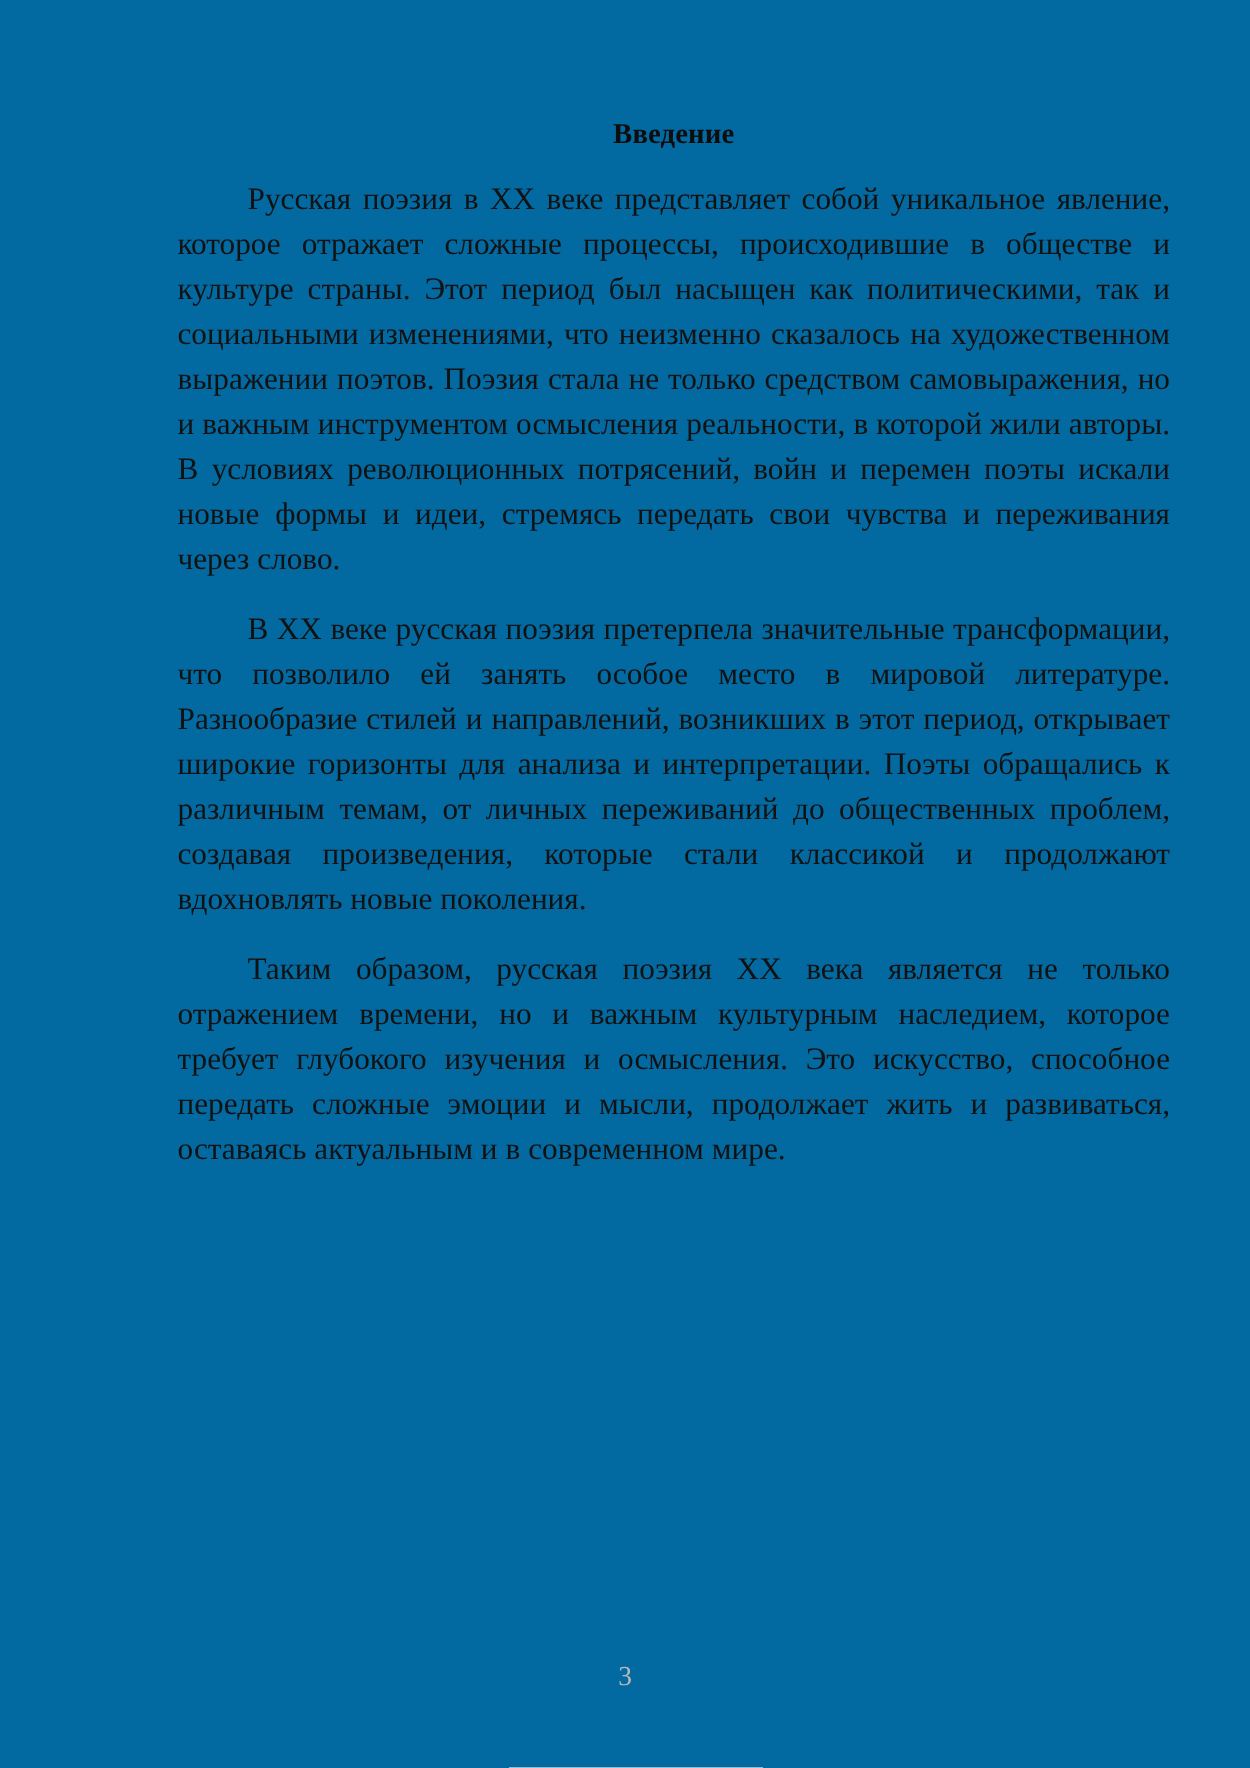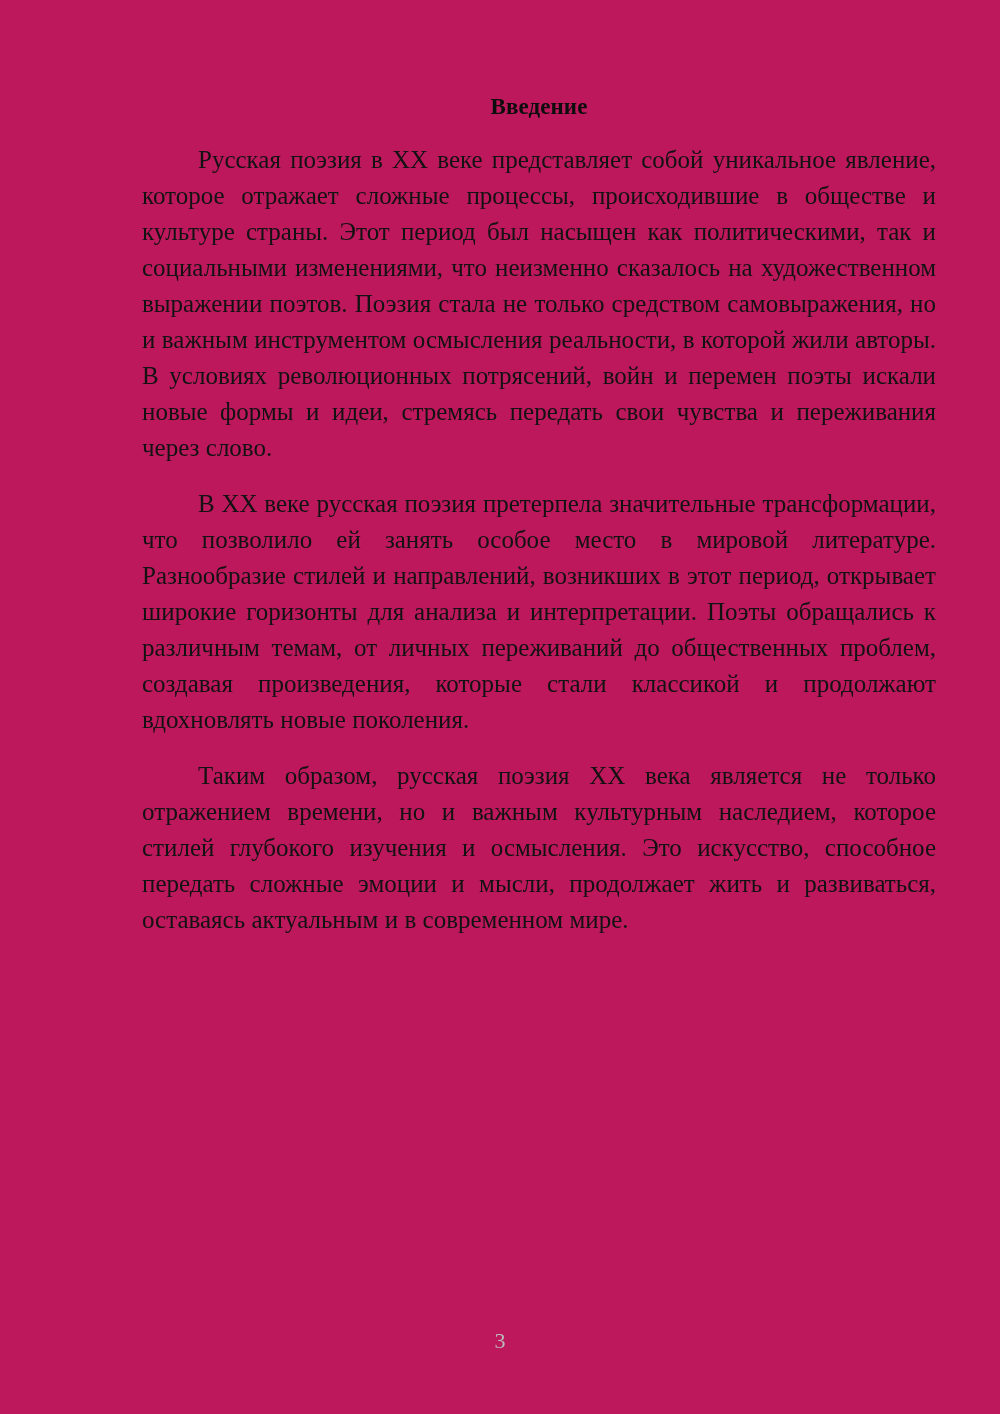--- a/index.html
+++ b/index.html
@@ -6,21 +6,21 @@
   html, body {
     margin: 0;
     padding: 0;
     background: #ffffff;
   }
 
   .page {
     position: relative;
     width: 1000px;
     height: 1414px;
-    background: #be185d;
+    background: #0369a1;
     margin: 0 auto;
     overflow: hidden;
     font-family: "Liberation Serif", "DejaVu Serif", serif;
     color: #111111;
     -webkit-font-smoothing: antialiased;
   }
 
   .content {
     position: absolute;
     left: 142px;
@@ -76,20 +76,20 @@
 
 <div class="page">
 
   <div class="content">
 
     <h1 class="doc-heading">Введение</h1>
 
     <div class="body-block">
       <p class="paragraph">Русская поэзия в XX веке представляет собой уникальное явление, которое отражает сложные процессы, происходившие в обществе и культуре страны. Этот период был насыщен как политическими, так и социальными изменениями, что неизменно сказалось на художественном выражении поэтов. Поэзия стала не только средством самовыражения, но и важным инструментом осмысления реальности, в которой жили авторы. В условиях революционных потрясений, войн и перемен поэты искали новые формы и идеи, стремясь передать свои чувства и переживания через слово.</p>
       <p class="paragraph">В XX веке русская поэзия претерпела значительные трансформации, что позволило ей занять особое место в мировой литературе. Разнообразие стилей и направлений, возникших в этот период, открывает широкие горизонты для анализа и интерпретации. Поэты обращались к различным темам, от личных переживаний до общественных проблем, создавая произведения, которые стали классикой и продолжают вдохновлять новые поколения.</p>
-      <p class="paragraph">Таким образом, русская поэзия XX века является не только отражением времени, но и важным культурным наследием, которое стилей глубокого изучения и осмысления. Это искусство, способное передать сложные эмоции и мысли, продолжает жить и развиваться, оставаясь актуальным и в современном мире.</p>
+      <p class="paragraph">Таким образом, русская поэзия XX века является не только отражением времени, но и важным культурным наследием, которое требует глубокого изучения и осмысления. Это искусство, способное передать сложные эмоции и мысли, продолжает жить и развиваться, оставаясь актуальным и в современном мире.</p>
     </div>
 
   </div>
 
   <div class="page-number">3</div>
 
 </div>
 
 </body></html>

